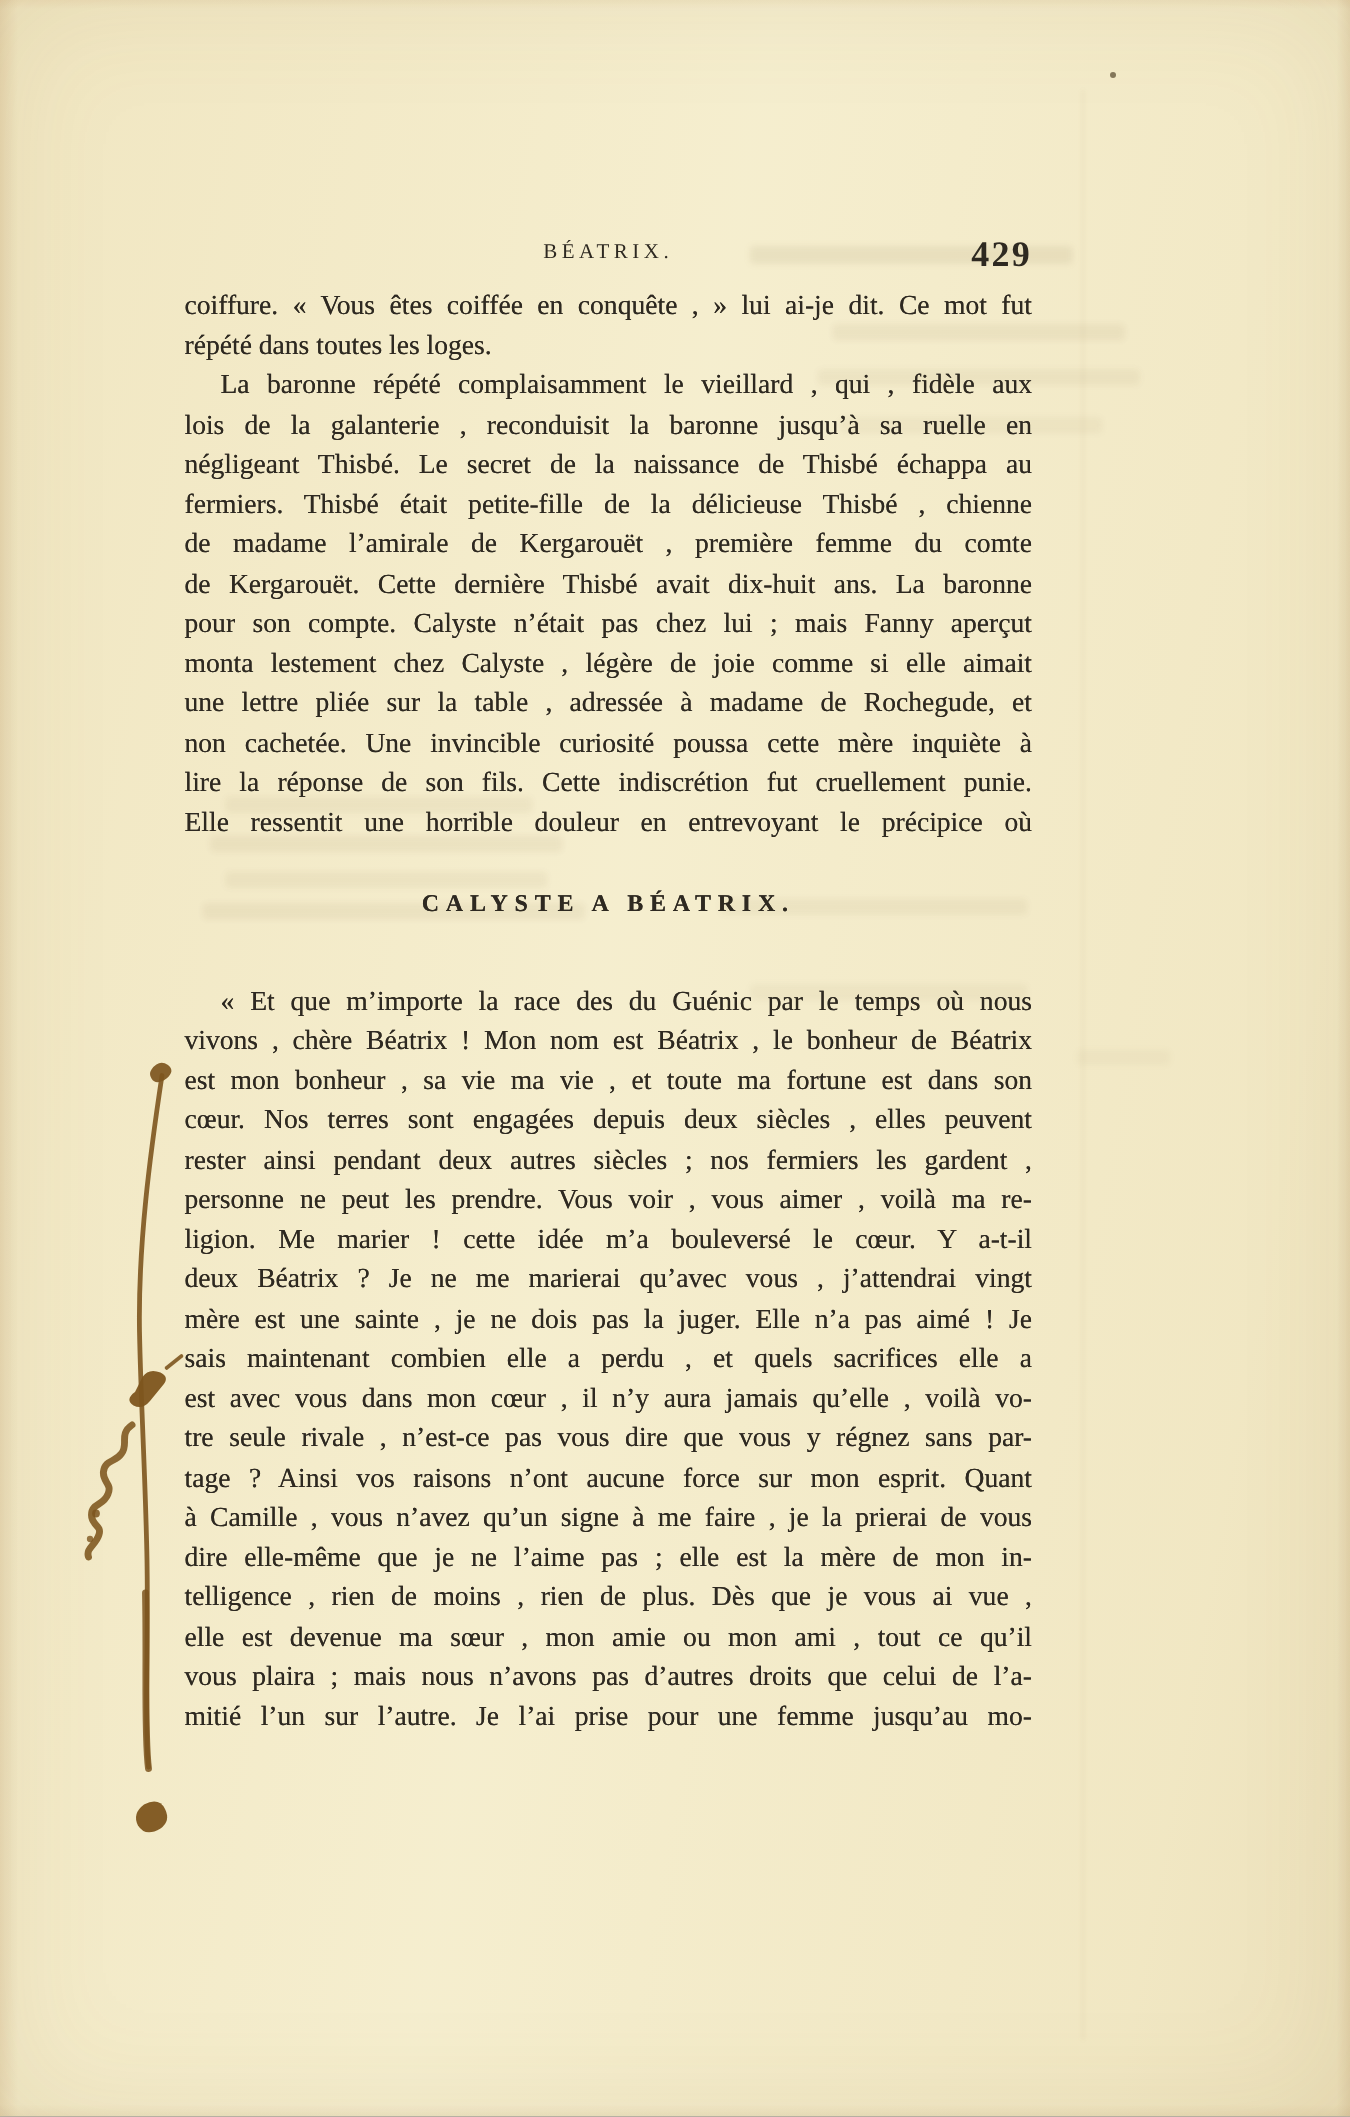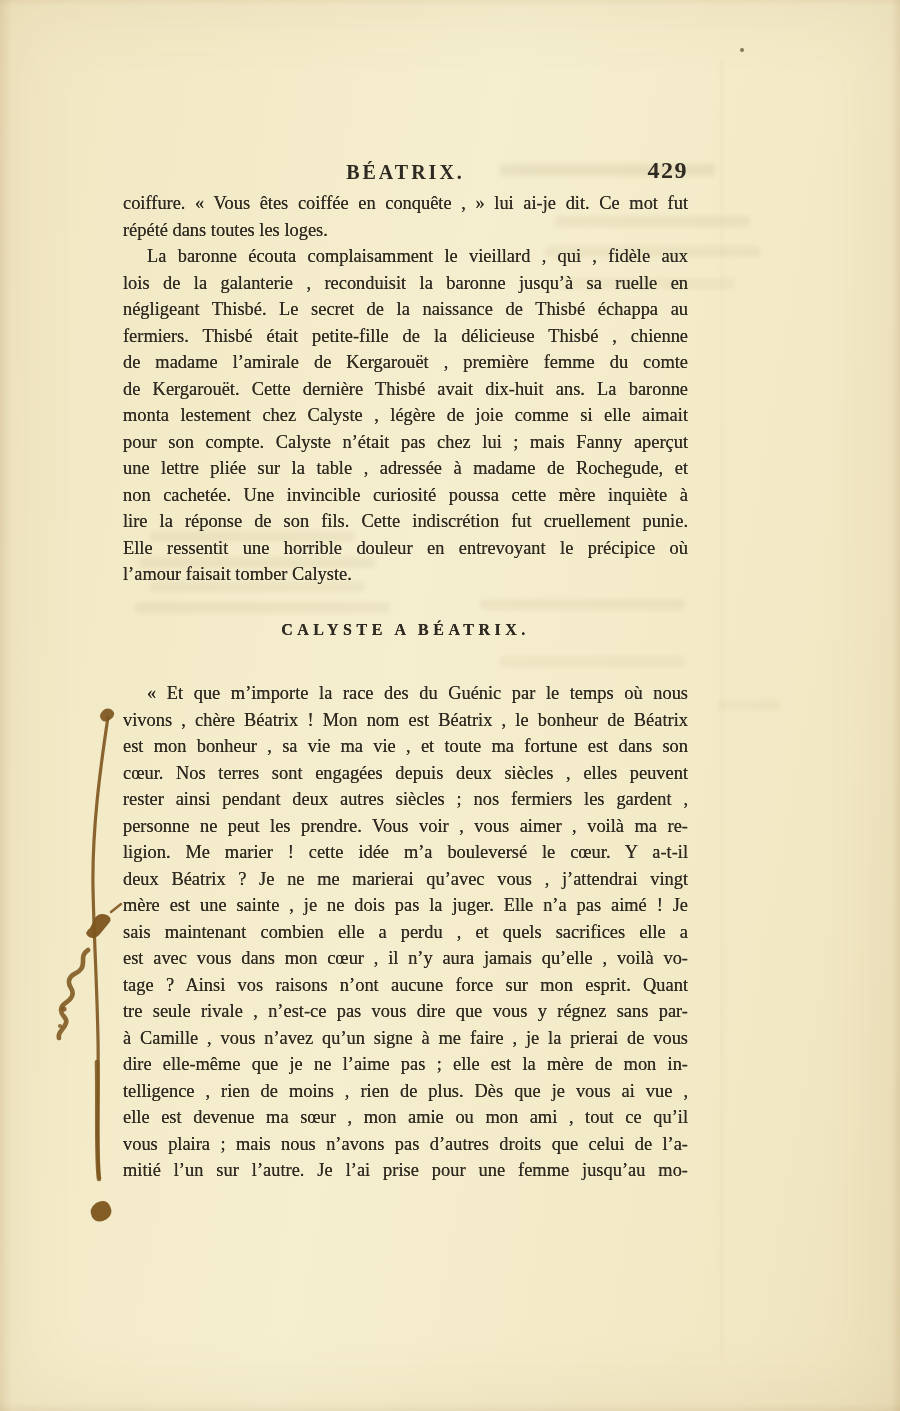--- a/index.html
+++ b/index.html
@@ -19,21 +19,21 @@
       linear-gradient(0deg, rgba(160,120,70,.10) 0px, rgba(160,120,70,0) 8px);
     box-shadow: inset 0 0 80px rgba(140,105,50,.10);
   }
   .crease{position:absolute;left:721px;top:60px;width:2px;height:1300px;
     background:rgba(120,90,50,.05);filter:blur(1.5px);pointer-events:none;}
   
   .ghost{position:absolute;background:rgba(125,98,55,.09);filter:blur(2.3px);border-radius:3px;pointer-events:none;}
   
   .header{position:absolute;left:123px;top:159px;width:565px;height:26px;}
   .running-title{position:absolute;left:0;right:0;top:2px;text-align:center;
-    font-size:20px;font-weight:bold;letter-spacing:3px;}
+    font-size:14px;font-weight:normal;letter-spacing:3px;}
   .page-number{position:absolute;right:0;top:-2px;font-size:24px;font-weight:bold;letter-spacing:1.5px;}
   
   .textblock{position:absolute;left:123px;top:190px;width:565px;
     font-size:18.4px;line-height:26.5px;
     text-shadow:0 0 .35px rgba(46,41,33,.85);}
   .line{text-align:justify;text-justify:inter-word;text-align-last:justify;}
   .line.noj{text-align-last:left;}
   .line.indent{text-indent:24px;}
   .section-heading{margin-top:29px;margin-bottom:37px;text-align:center;
     font-size:16px;font-weight:bold;letter-spacing:4.5px;}
@@ -63,49 +63,48 @@
     <span class="running-title">BÉATRIX.</span>
     <span class="page-number">429</span>
   </div>
 
   <div class="textblock">
     <div class="para">
         <div class="line">coiffure. « Vous êtes coiffée en conquête , » lui ai-je dit. Ce mot fut</div>
         <div class="line noj">répété dans toutes les loges.</div>
       </div>
     <div class="para">
-        <div class="line indent">La baronne écouta complaisamment le vieillard , qui , fidèle aux</div>
+        <div class="line indent">La baronne répété complaisamment le vieillard , qui , fidèle aux</div>
         <div class="line">lois de la galanterie , reconduisit la baronne jusqu’à sa ruelle en</div>
         <div class="line">négligeant Thisbé. Le secret de la naissance de Thisbé échappa au</div>
         <div class="line">fermiers. Thisbé était petite-fille de la délicieuse Thisbé , chienne</div>
         <div class="line">de madame l’amirale de Kergarouët , première femme du comte</div>
         <div class="line">de Kergarouët. Cette dernière Thisbé avait dix-huit ans. La baronne</div>
+        <div class="line">pour son compte. Calyste n’était pas chez lui ; mais Fanny aperçut</div>
         <div class="line">monta lestement chez Calyste , légère de joie comme si elle aimait</div>
-        <div class="line">pour son compte. Calyste n’était pas chez lui ; mais Fanny aperçut</div>
         <div class="line">une lettre pliée sur la table , adressée à madame de Rochegude, et</div>
         <div class="line">non cachetée. Une invincible curiosité poussa cette mère inquiète à</div>
         <div class="line">lire la réponse de son fils. Cette indiscrétion fut cruellement punie.</div>
         <div class="line">Elle ressentit une horrible douleur en entrevoyant le précipice où</div>
-        <div class="line noj">l’amour faisait tomber Calyste.</div>
       </div>
     <div class="section-heading">CALYSTE A BÉATRIX.</div>
     <div class="para">
         <div class="line indent">« Et que m’importe la race des du Guénic par le temps où nous</div>
         <div class="line">vivons , chère Béatrix ! Mon nom est Béatrix , le bonheur de Béatrix</div>
         <div class="line">est mon bonheur , sa vie ma vie , et toute ma fortune est dans son</div>
         <div class="line">cœur. Nos terres sont engagées depuis deux siècles , elles peuvent</div>
         <div class="line">rester ainsi pendant deux autres siècles ; nos fermiers les gardent ,</div>
         <div class="line">personne ne peut les prendre. Vous voir , vous aimer , voilà ma re-</div>
         <div class="line">ligion. Me marier ! cette idée m’a bouleversé le cœur. Y a-t-il</div>
         <div class="line">deux Béatrix ? Je ne me marierai qu’avec vous , j’attendrai vingt</div>
         <div class="line">mère est une sainte , je ne dois pas la juger. Elle n’a pas aimé ! Je</div>
         <div class="line">sais maintenant combien elle a perdu , et quels sacrifices elle a</div>
         <div class="line">est avec vous dans mon cœur , il n’y aura jamais qu’elle , voilà vo-</div>
+        <div class="line">tre seule rivale , n’est-ce pas vous dire que vous y régnez sans par-</div>
         <div class="line">tage ? Ainsi vos raisons n’ont aucune force sur mon esprit. Quant</div>
-        <div class="line">tre seule rivale , n’est-ce pas vous dire que vous y régnez sans par-</div>
         <div class="line">à Camille , vous n’avez qu’un signe à me faire , je la prierai de vous</div>
         <div class="line">dire elle-même que je ne l’aime pas ; elle est la mère de mon in-</div>
         <div class="line">telligence , rien de moins , rien de plus. Dès que je vous ai vue ,</div>
         <div class="line">elle est devenue ma sœur , mon amie ou mon ami , tout ce qu’il</div>
         <div class="line">vous plaira ; mais nous n’avons pas d’autres droits que celui de l’a-</div>
         <div class="line">mitié l’un sur l’autre. Je l’ai prise pour une femme jusqu’au mo-</div>
       </div>
   </div>
 
   <svg class="ink" width="900" height="1411" viewBox="0 0 900 1411" xmlns="http://www.w3.org/2000/svg">

